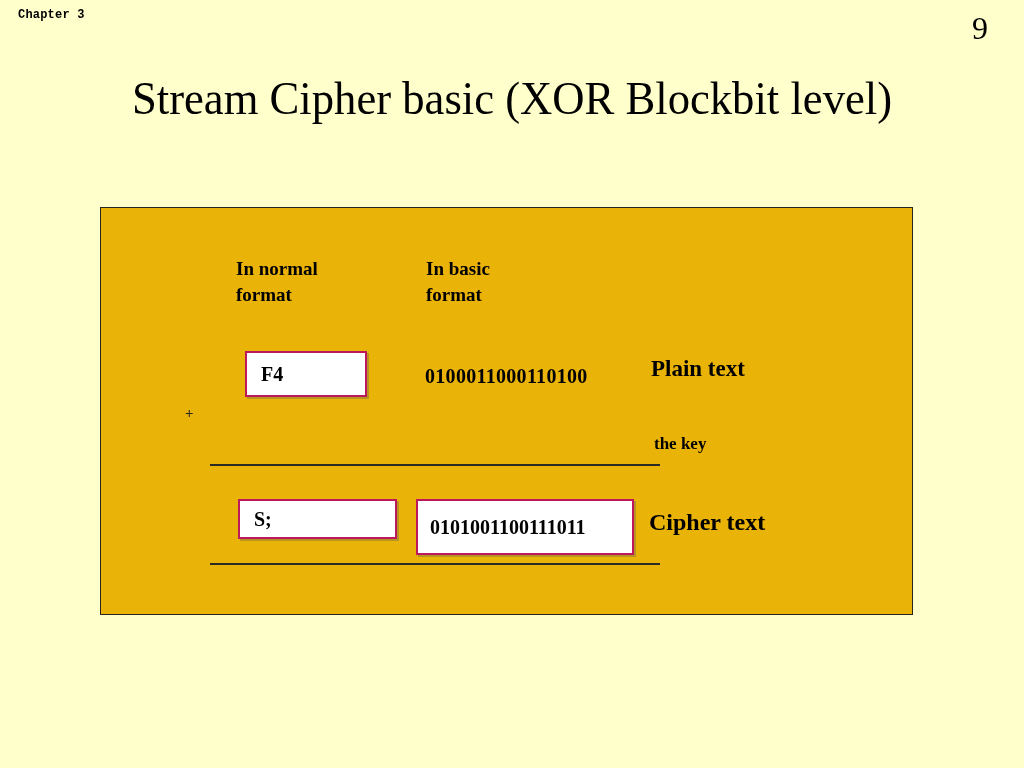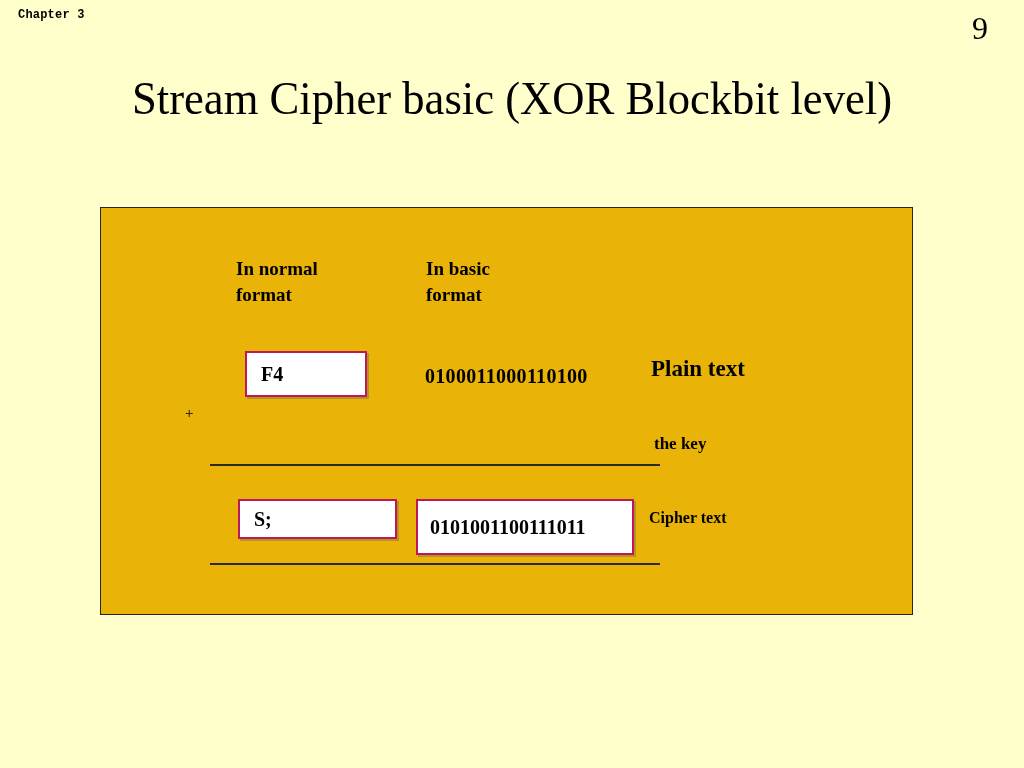--- a/index.html
+++ b/index.html
@@ -106,21 +106,21 @@
   #bits-plain { left: 324px; top: 157px; }
   #bits-key   { left: 324px; top: 214px; }
 
   .side-label {
     position: absolute;
     font-weight: bold;
     color: #000000;
   }
   #label-plain-text  { left: 550px; top: 148px; font-size: 23px; }
   #label-the-key     { left: 553px; top: 210px; font-size: 17px; margin-top: 16px; }
-  #label-cipher-text { left: 548px; top: 301px; font-size: 16px; }
+  #label-cipher-text { left: 548px; top: 301px; font-size: 24px; }
 
   #plus-sign {
     position: absolute;
     left: 84px;
     top: 197px;
     font-weight: bold;
     font-size: 15px;
     color: #2b2b26;
   }
 

